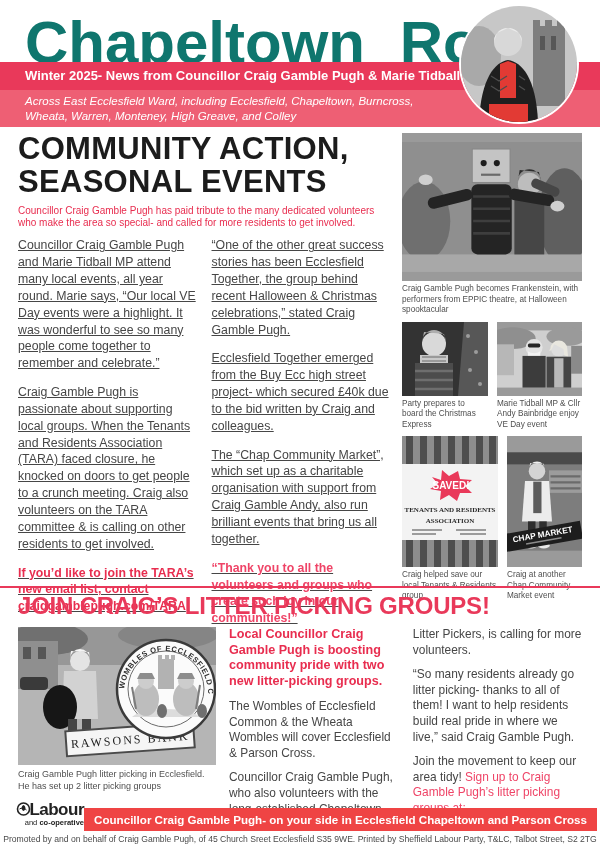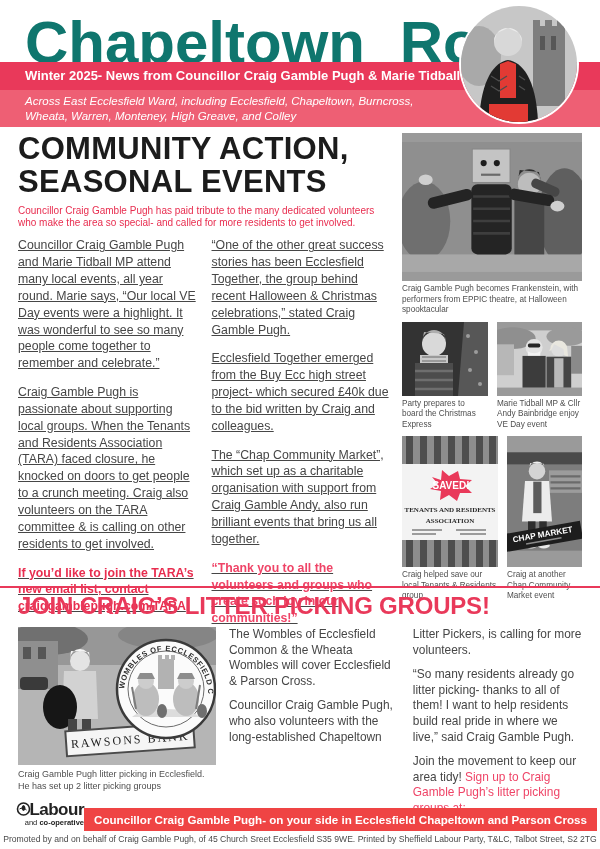--- a/index.html
+++ b/index.html
@@ -283,20 +283,21 @@
             <path d="M159,52 h18 l-3,-6 h-12 Z" fill="#8d8d8d"></path>
             <ellipse cx="144" cy="84" rx="5" ry="7" fill="#6f6f6f"></ellipse>
             <ellipse cx="184" cy="84" rx="5" ry="7" fill="#6f6f6f"></ellipse>
             <path d="M114,60 l4,22 M182,58 l-4,24" stroke="#7c7c7c" stroke-width="2"></path>
           </g>
         </svg>
         <div class="caption">Craig Gamble Pugh litter picking in Ecclesfield. He has set up 2 litter picking groups</div>
       </div>
 
       <div class="litter-col">
+        <p class="litter-lead">Local Councillor Craig Gamble Pugh is boosting community pride with two new litter-picking groups.</p>
         <p>The Wombles of Ecclesfield Common &amp; the Wheata Wombles will cover Ecclesfield &amp; Parson Cross.</p>
         <p>Councillor Craig Gamble Pugh, who also volunteers with the long-established Chapeltown</p>
       </div>
 
       <div class="litter-col">
         <p>Litter Pickers, is calling for more volunteers.</p>
         <p>“So many residents already go litter picking- thanks to all of them! I want to help residents build real pride in where we live,” said Craig Gamble Pugh.</p>
         <p><span>Join the movement to keep our area tidy! </span><span class="pink-text">Sign up to Craig Gamble Pugh’s litter picking groups at: </span><span class="pink-link">www.craiggamblepugh.com/litter</span></p>
       </div>
     </div>

